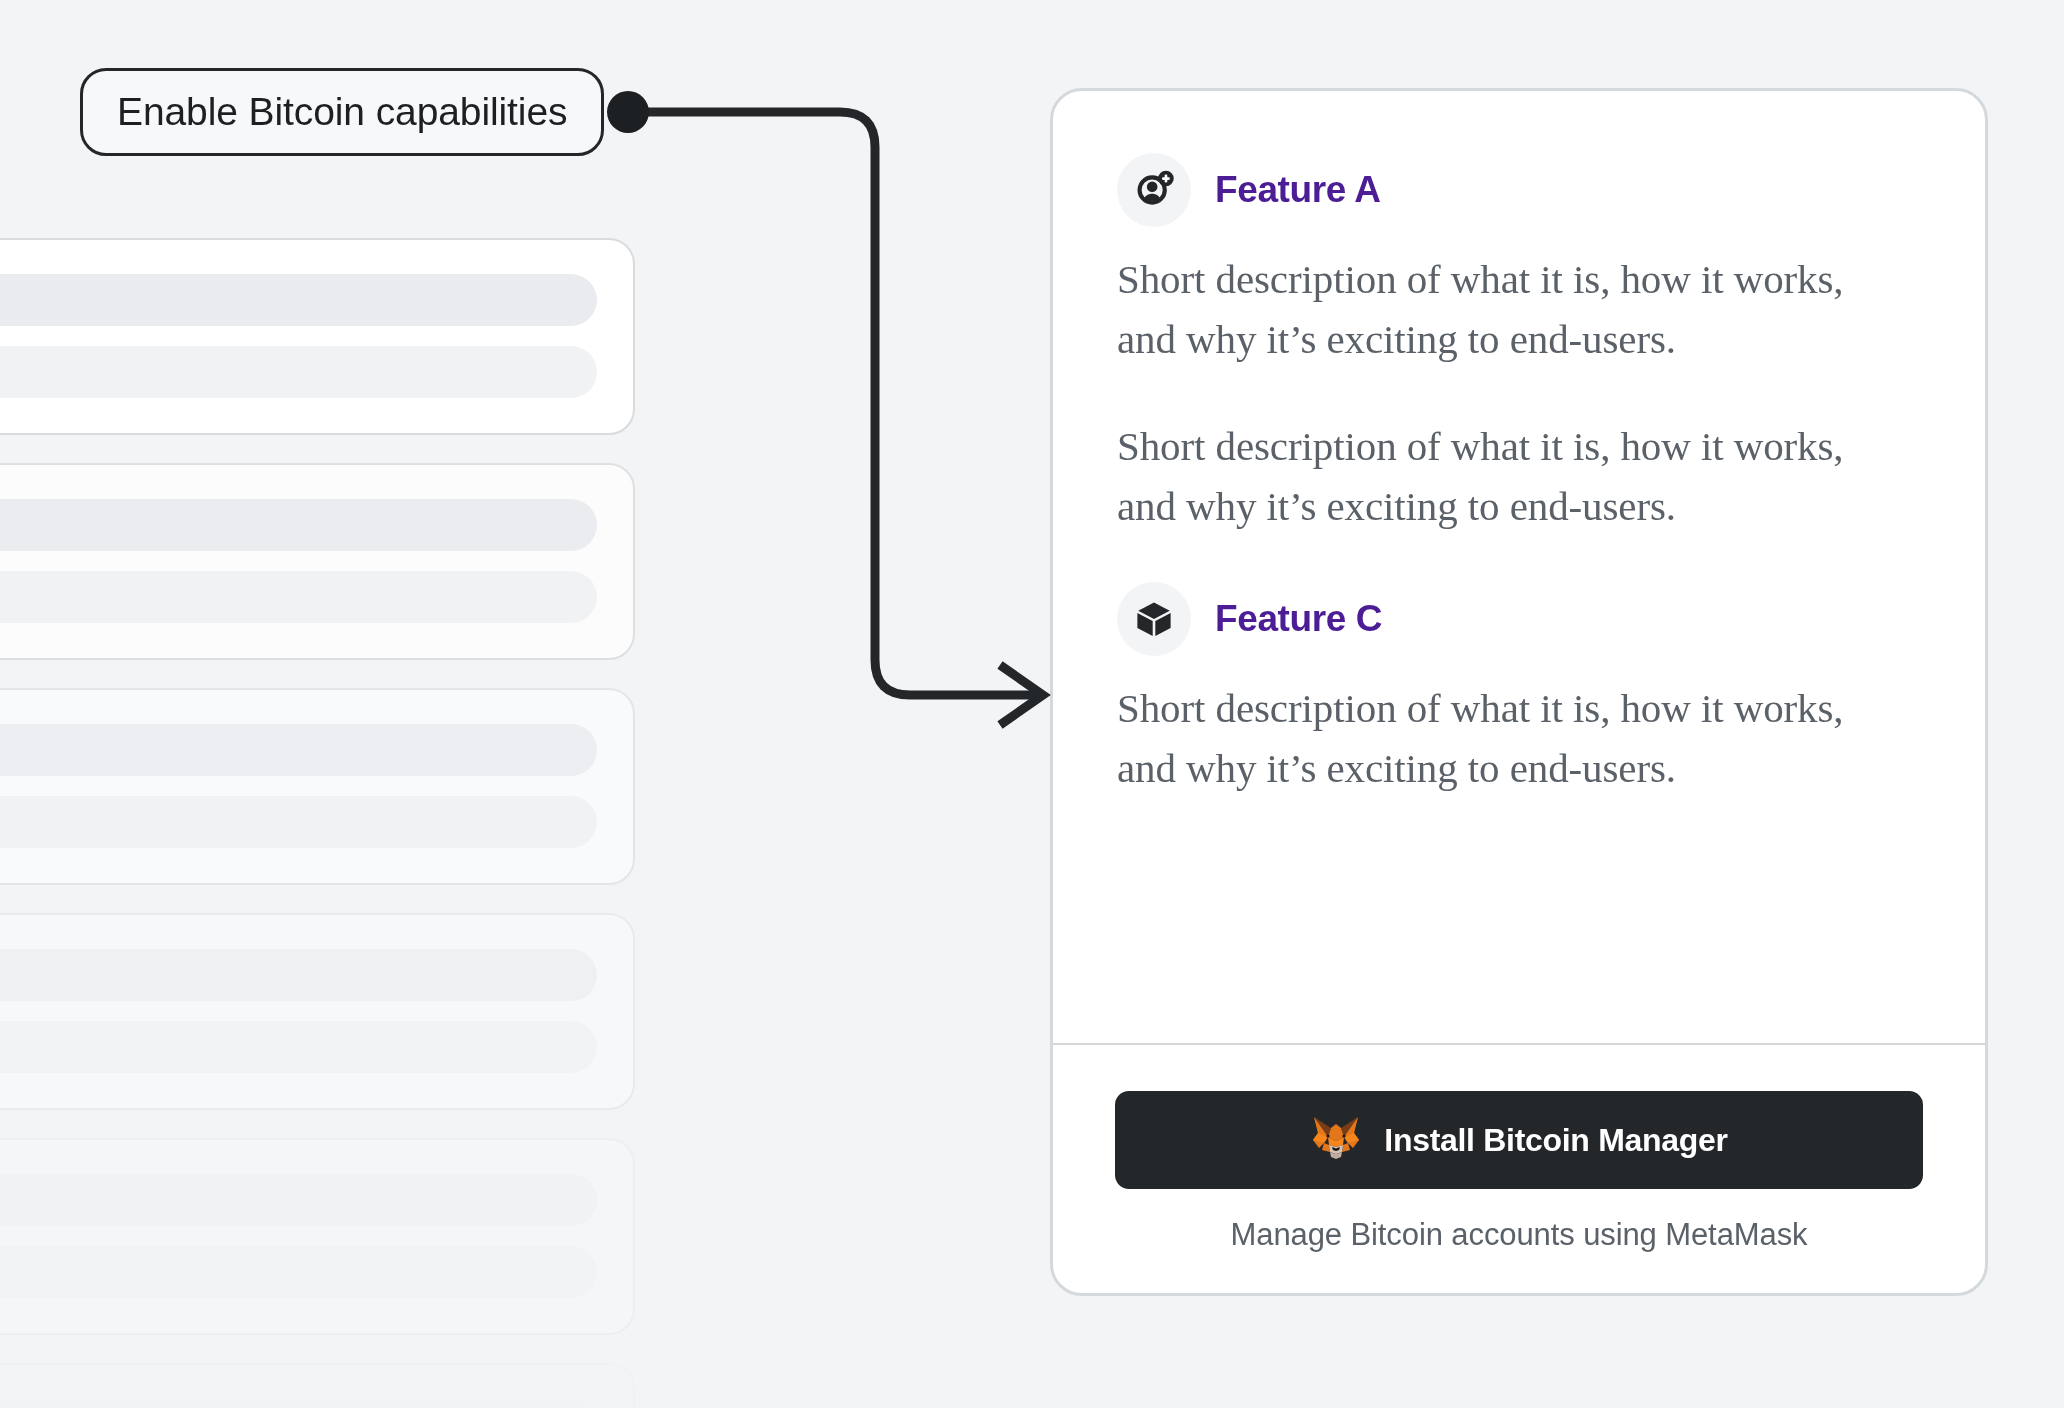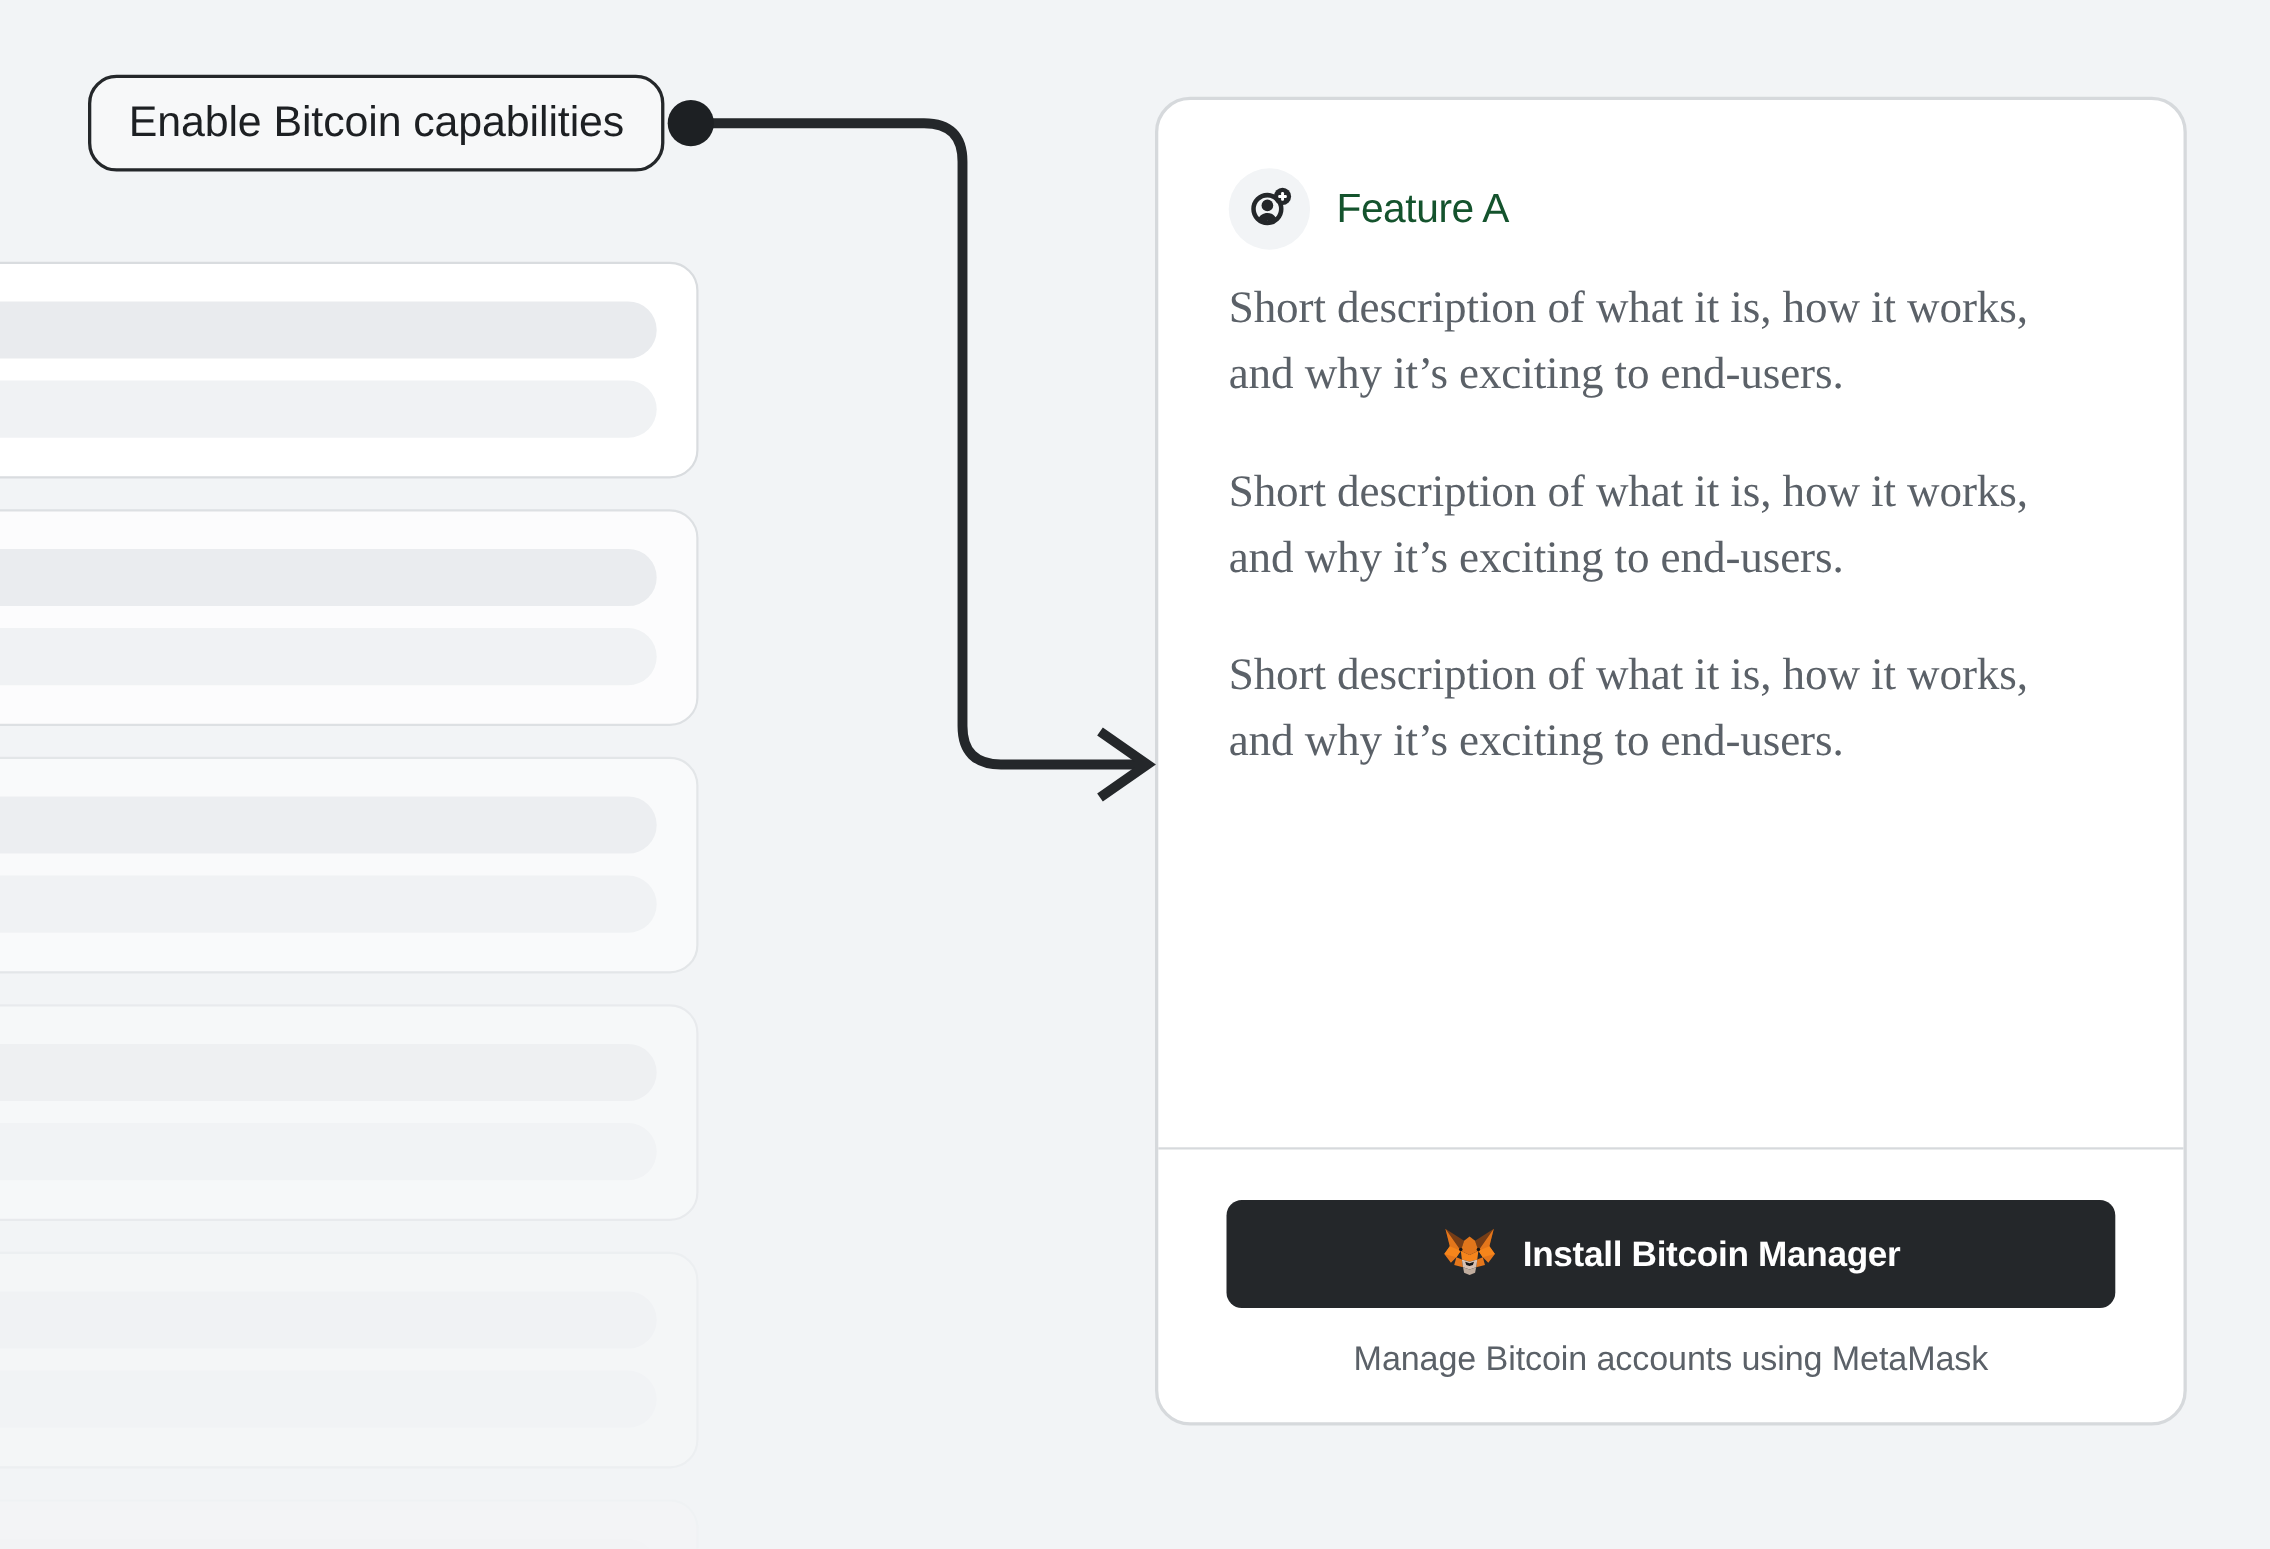--- a/index.html
+++ b/index.html
@@ -129,22 +129,22 @@
     border-radius: 50%;
     background: #f2f4f6;
     display: flex;
     align-items: center;
     justify-content: center;
     flex: none;
   }
 
   .feature-title {
     font-size: 37px;
-    font-weight: normal;
-    color: #14532d;
+    font-weight: bold;
+    color: #4c1d95;
     letter-spacing: -0.4px;
   }
 
   .feature-desc {
     font-size: 41px;
     line-height: 1.47;
     color: #5b6168;
     max-width: 790px;
     letter-spacing: -0.1px;
     font-family: Liberation Serif, serif;
@@ -247,20 +247,30 @@
         <span class="feature-title">Feature A</span>
       </div>
       <div class="feature-desc">Short description of what it is, how it works, and why it’s exciting to end-users.</div>
     </div>
 
     <div class="feature-block">
       <div class="feature-desc">Short description of what it is, how it works, and why it’s exciting to end-users.</div>
     </div>
 
     <div class="feature-block">
+      <div class="feature-head">
+        <span class="feature-icon-badge">
+          <svg width="42" height="42" viewBox="0 0 48 48" xmlns="http://www.w3.org/2000/svg">
+            <path d="M24 5 L42 14.5 L24 24 L6 14.5 Z" fill="#24272a"></path>
+            <path d="M5 17 L22.5 26.3 L22.5 43.5 L5 34.2 Z" fill="#24272a"></path>
+            <path d="M43 17 L25.5 26.3 L25.5 43.5 L43 34.2 Z" fill="#24272a"></path>
+          </svg>
+        </span>
+        <span class="feature-title">Feature C</span>
+      </div>
       <div class="feature-desc">Short description of what it is, how it works, and why it’s exciting to end-users.</div>
     </div>
 
   </div>
 
   <div id="card-divider"></div>
 
   <div id="card-footer">
     <button id="install-button">
       <span>

